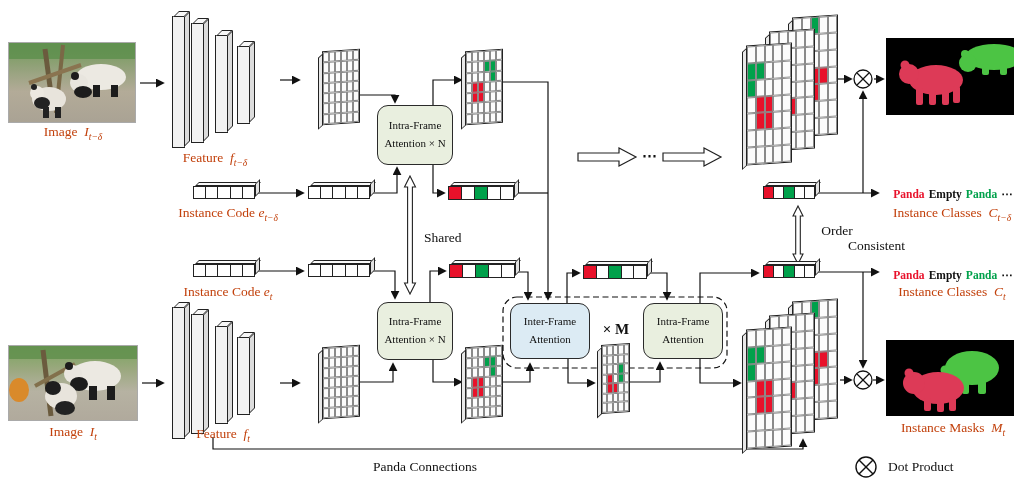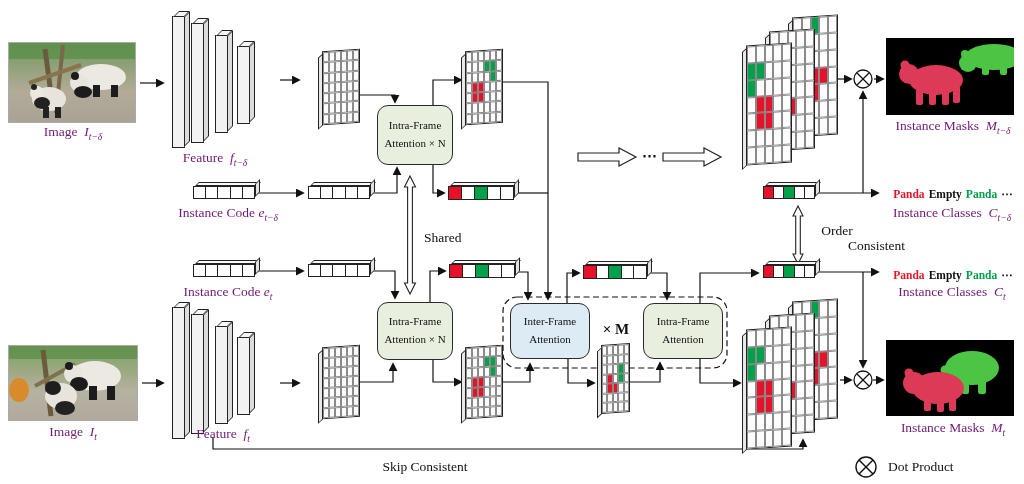--- a/index.html
+++ b/index.html
@@ -1,21 +1,21 @@
 <!DOCTYPE html>
 <html><head>
 <meta charset="utf-8">
 <style>
   html,body { margin:0; padding:0; background:#fff; }
   .canvas {
     position:relative; width:1024px; height:484px; background:#ffffff;
     font-family:"Liberation Serif", serif; color:#111; overflow:hidden;
   }
   
-  .lbl { position:absolute; text-align:center; font-size:13.5px; white-space:nowrap; color:#701a75; }
+  .lbl { position:absolute; text-align:center; font-size:13.5px; white-space:nowrap; color:#c2410c; }
   .lbl i { font-style:italic; font-family:"Liberation Serif", serif; }
   .lbl sub { font-size:9.5px; font-style:italic; }
   .small-lbl { font-size:12.5px; }
   
   .abox {
     position:absolute; border:1.4px solid #2a2a2a; border-radius:11px;
     display:flex; flex-direction:column; align-items:center; justify-content:center;
     font-size:11px; line-height:1.6; text-align:center; box-sizing:border-box;
   }
   
@@ -792,32 +792,29 @@
   </div>
   <div class="lbl" style="left:10px;top:424px;width:126px">
     <span>Image</span>&nbsp;&nbsp;<i>I</i><sub>t</sub>
   </div>
   <div class="lbl" style="left:160px;top:426px;width:126px">
     <span>Feature</span>&nbsp;&nbsp;<i>f</i><sub>t</sub>
   </div>
   <div class="lbl" style="left:158px;top:284px;width:140px">
     <span>Instance Code</span>&nbsp;<i>e</i><sub>t</sub>
   </div>
-  <div class="lbl" style="left:884px;top:118px;width:138px">
-    <span>Instance Masks</span>&nbsp;&nbsp;<i>M</i><sub>t−δ</sub>
-  </div>
   <div class="lbl" style="left:882px;top:205px;width:140px">
     <span>Instance Classes</span>&nbsp;&nbsp;<i>C</i><sub>t−δ</sub>
   </div>
   <div class="lbl" style="left:884px;top:420px;width:138px">
     <span>Instance Masks</span>&nbsp;&nbsp;<i>M</i><sub>t</sub>
   </div>
   <div class="lbl" style="left:882px;top:284px;width:140px">
     <span>Instance Classes</span>&nbsp;&nbsp;<i>C</i><sub>t</sub>
   </div>
 
   <div class="plain-txt" style="left:424px;top:230px">Shared</div>
   <div class="plain-txt small-lbl" style="left:806px;top:223px;width:62px;text-align:center">Order</div>
   <div class="plain-txt small-lbl" style="left:848px;top:238px;width:74px;text-align:left">Consistent</div>
-  <div class="plain-txt" style="left:350px;top:459px;width:150px;text-align:center">Skip Consistent</div>
+  <div class="plain-txt" style="left:350px;top:459px;width:150px;text-align:center">Panda Connections</div>
   <div class="plain-txt" style="left:888px;top:459px">Dot Product</div>
 
 </div>
 
 </body></html>

